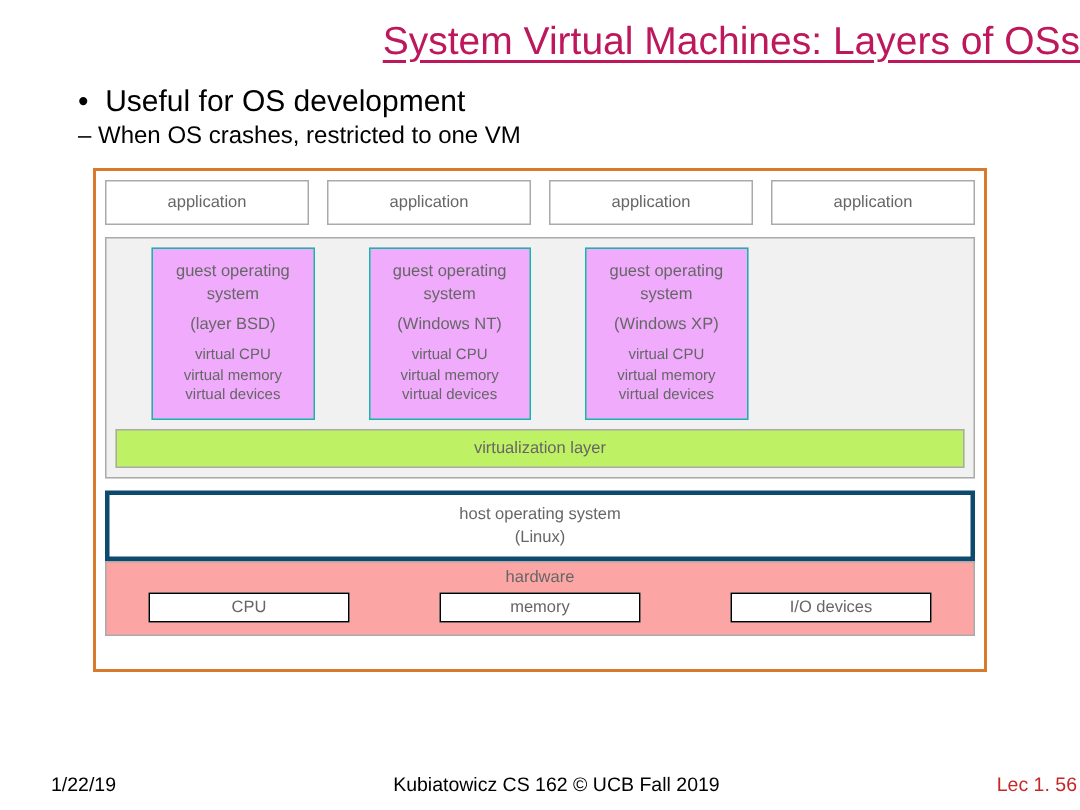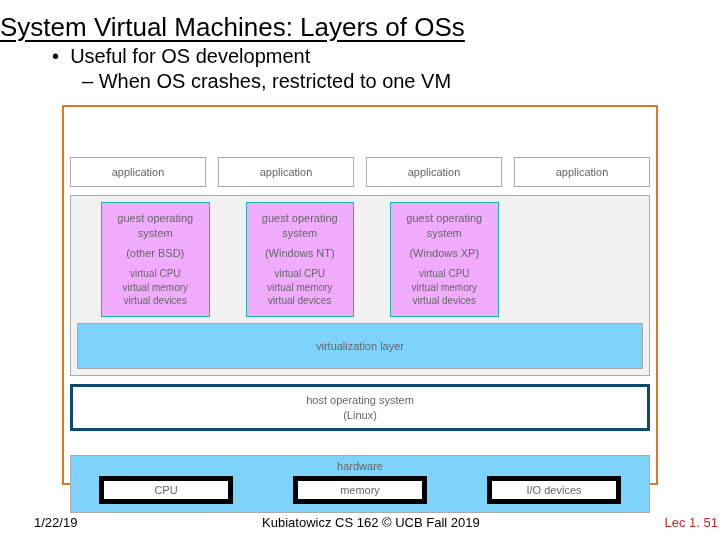--- a/index.html
+++ b/index.html
@@ -5,58 +5,56 @@
   * { box-sizing: border-box; margin: 0; padding: 0; }
   body {
     width: 720px;
     height: 540px;
     background: #fff;
     font-family: Arial, Helvetica, sans-serif;
     position: relative;
     overflow: hidden;
   }
   .title {
-    text-align: left;
-    color: #000000;
+    text-align: right;
+    color: #be185d;
     font-size: 26px;
     text-decoration: underline;
     text-underline-offset: 4px;
     padding-top: 12px;
-    margin-bottom: 2px;
+    margin-bottom: 14px;
   }
   .bullets {
     margin-left: 52px;
     font-size: 20px;
     color: #000;
   }
   .bullets .main { margin-bottom: 2px; }
   .bullets .sub {
-    margin-left: 30px;
-    font-size: 20px;
+    font-size: 16px;
   }
   .diagram-wrap {
     margin: 12px 62px 0 62px;
     border: 2px solid #d97a2a;
     padding: 6px;
     background: #fff;
   }
   .diagram {
     position: relative;
     width: 100%;
     height: 320px;
     font-family: Arial, sans-serif;
     color: #666;
   }
   .apps {
     display: flex;
     gap: 12px;
     justify-content: space-between;
     height: 30px;
     margin-bottom: 8px;
-    margin-top: 44px;
   }
   .app-box {
     flex: 1;
     border: 1px solid #aaa;
     background: #fff;
     font-size: 11px;
     display: flex;
     align-items: center;
     justify-content: center;
   }
@@ -78,55 +76,55 @@
     font-size: 11px;
     text-align: center;
     line-height: 1.4;
     margin-left: 24px;
   }
   .guest-box .gtitle { margin-bottom: 4px; }
   .guest-box .osname { margin-bottom: 6px; }
   .guest-box .vlist { font-size: 10px; line-height: 1.35; }
   .virt-layer {
     border: 1px solid #aaa;
-    background: #7dd3fc;
+    background: #bef264;
     margin-top: 6px;
     font-size: 11px;
     text-align: center;
-    padding: 16px 0;
+    padding: 6px 0;
   }
   .host-os {
     border: 3px solid #0c4a6e;
     background: #fff;
     margin-top: 8px;
     font-size: 11px;
     text-align: center;
     padding: 6px 0;
     line-height: 1.35;
   }
   .hardware {
     border: 1px solid #aaa;
-    background: #7dd3fc;
-    margin-top: 24px;
+    background: #fca5a5;
+    margin-top: 0;
     padding: 4px 8px 8px 8px;
   }
   .hw-label {
     font-size: 11px;
     text-align: center;
     margin-bottom: 4px;
   }
   .hw-row {
     display: flex;
     justify-content: space-between;
     gap: 60px;
     padding: 0 20px;
   }
   .hw-box {
     flex: 1;
-    border: 5px solid #000000;
+    border: 1px solid #000000;
     background: #fff;
     font-size: 11px;
     text-align: center;
     padding: 3px 0;
   }
   .footer {
     position: absolute;
     bottom: 10px;
     left: 16px;
     width: 100%;
@@ -156,21 +154,21 @@
       <div class="app-box">application</div>
       <div class="app-box">application</div>
       <div class="app-box">application</div>
       <div class="app-box">application</div>
     </div>
 
     <div class="guests-outer">
       <div class="guests">
         <div class="guest-box">
           <div class="gtitle">guest operating system</div>
-          <div class="osname">(other BSD)</div>
+          <div class="osname">(layer BSD)</div>
           <div class="vlist">
             <div>virtual CPU</div>
             <div>virtual memory</div>
             <div>virtual devices</div>
           </div>
         </div>
         <div class="guest-box">
           <div class="gtitle">guest operating system</div>
           <div class="osname">(Windows NT)</div>
           <div class="vlist">
@@ -208,14 +206,14 @@
         <div class="hw-box">I/O devices</div>
       </div>
     </div>
 
   </div>
 </div>
 
 <div class="footer">
   <span class="date">1/22/19</span>
   <span class="center">Kubiatowicz CS 162 © UCB Fall 2019</span>
-  <span class="lec">Lec 1. 51</span>
+  <span class="lec">Lec 1. 56</span>
 </div>
 
 </body></html>

